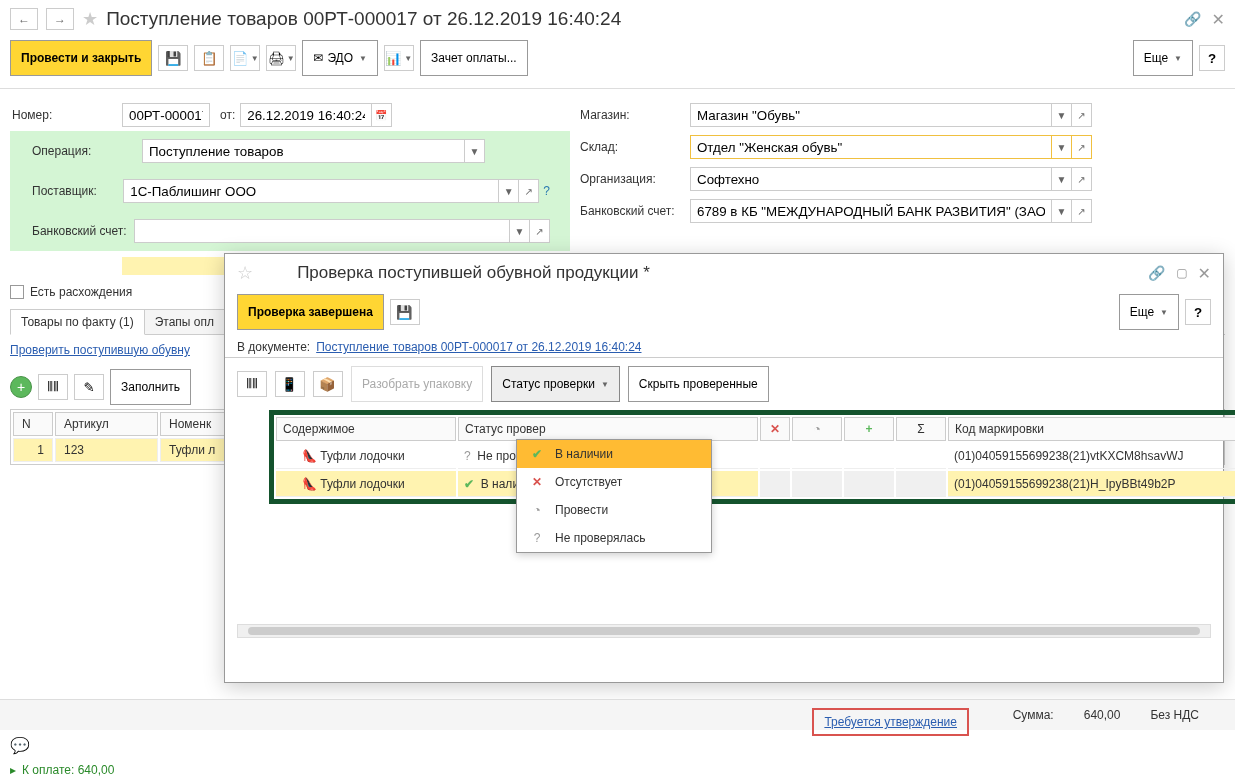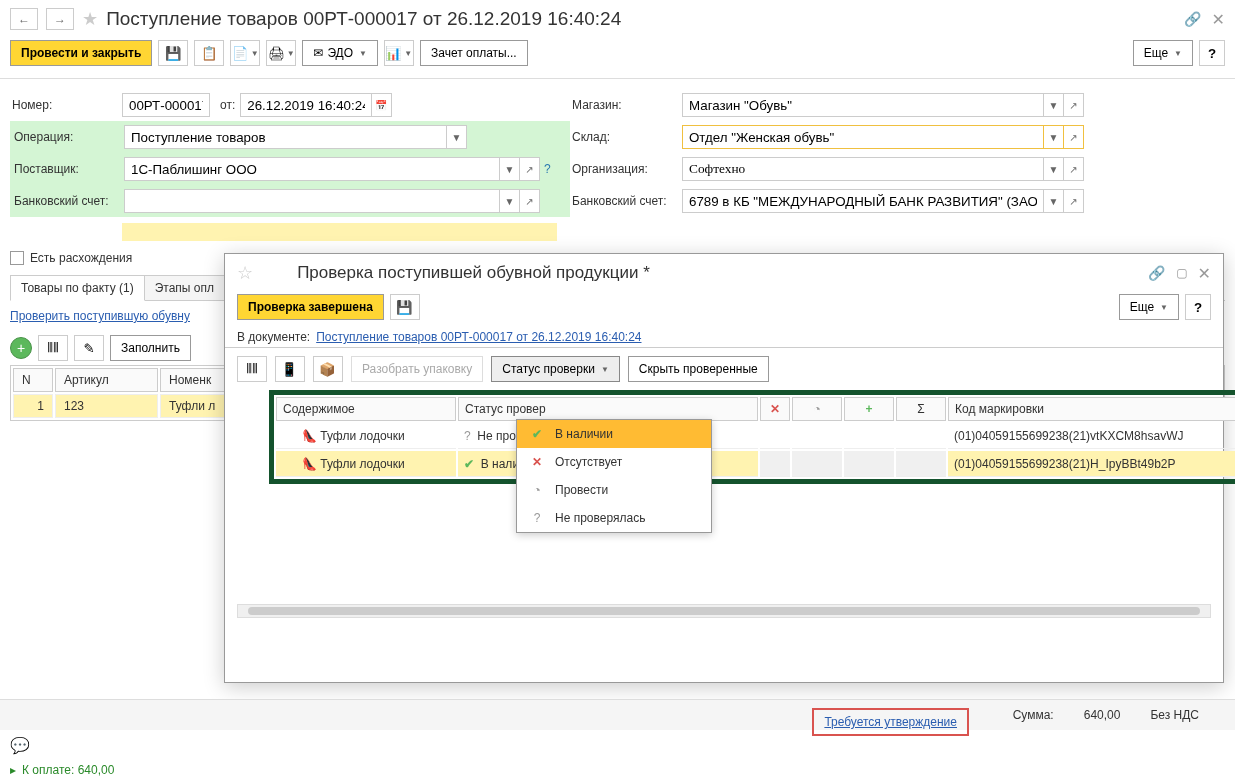--- a/index.html
+++ b/index.html
@@ -9,37 +9,37 @@
 .header { display: flex; align-items: center; padding: 8px 10px 4px 10px; gap: 8px; }
 .nav-btn { width: 28px; height: 22px; border: 1px solid #ccc; background: #fff; cursor: pointer; display: flex; align-items: center; justify-content: center; font-size: 12px; color: #666; }
 .star-icon { color: #ccc; font-size: 18px; }
 .title { font-size: 19px; font-weight: normal; flex: 1; }
 .header-right { display: flex; gap: 10px; align-items: center; }
 .link-icon { color: #999; font-size: 14px; }
 .close-x { color: #999; font-size: 16px; cursor: pointer; }
 
 
 .toolbar { display: flex; align-items: center; padding: 6px 10px 12px 10px; gap: 6px; border-bottom: 1px solid #ddd; }
-.btn { border: 1px solid #999; background: #fff; padding: 4px 10px; height: 26px; cursor: pointer; display: flex; align-items: center; gap: 4px; font-size: 12px; }
+.btn { border: 1px solid #999; background: #fff; padding: 4px 10px; height: 36px; cursor: pointer; display: flex; align-items: center; gap: 4px; font-size: 12px; }
 .btn-yellow { background: #ffd633; border-color: #999; font-weight: bold; }
 .icon-btn { width: 30px; height: 26px; border: 1px solid #ccc; background: #fff; cursor: pointer; display: flex; align-items: center; justify-content: center; }
 .dd-arrow { font-size: 8px; margin-left: 2px; color: #666; }
 .toolbar-spacer { flex: 1; }
 .btn-help { width: 26px; height: 26px; border: 1px solid #ccc; background: #fff; cursor: pointer; font-weight: bold; }
 
 
 .form-area { padding: 10px 10px 0 10px; background: #fff; }
 .form-row { display: flex; align-items: center; height: 32px; }
 .label { width: 112px; padding-left: 2px; }
 .input-wrap { display: flex; align-items: center; }
 .input { border: 1px solid #ccc; height: 24px; padding: 2px 6px; background: #fff; }
 .input-sm-btn { width: 20px; height: 24px; border: 1px solid #ccc; border-left: none; background: #fff; cursor: pointer; display: flex; align-items: center; justify-content: center; font-size: 10px; color: #666; }
-.highlight-green { background: #d4f5d4; padding: 2px; }
+.highlight-green { background: #d4f5d4; padding: 20px; }
 .highlight-yellow-border .input, .highlight-yellow-border .input-sm-btn { border-color: #f0c040; }
-.form-cols { display: flex; gap: 0; }
+.form-cols { display: flex; gap: 8px; }
 .form-col-left { width: 560px; }
 .form-col-right { flex: 1; }
 .q-mark { color: #2a7ab0; margin-left: 4px; cursor: pointer; }
 
 .yellow-strip { background: #fff3b0; height: 18px; margin: 6px 0 6px 112px; width: 435px; }
 
 .checkbox-row { display: flex; align-items: center; gap: 6px; padding: 4px 0; }
 .checkbox { width: 14px; height: 14px; border: 1px solid #999; }
 
 
@@ -208,21 +208,21 @@
         <div class="label">Склад:</div>
         <div class="input-wrap">
           <input class="input" style="width: 362px;" value="Отдел &quot;Женская обувь&quot;">
           <button class="input-sm-btn">▼</button>
           <button class="input-sm-btn">↗</button>
         </div>
       </div>
       <div class="form-row">
         <div class="label">Организация:</div>
         <div class="input-wrap">
-          <input class="input" style="width: 362px; font-family: Liberation Serif, serif;" value="Софтехно">
+          <input class="input" style="width: 362px;" value="Софтехно">
           <button class="input-sm-btn">▼</button>
           <button class="input-sm-btn">↗</button>
         </div>
       </div>
       <div class="form-row">
         <div class="label">Банковский счет:</div>
         <div class="input-wrap">
           <input class="input" style="width: 362px;" value="6789 в КБ &quot;МЕЖДУНАРОДНЫЙ БАНК РАЗВИТИЯ&quot; (ЗАО)">
           <button class="input-sm-btn">▼</button>
           <button class="input-sm-btn">↗</button>

